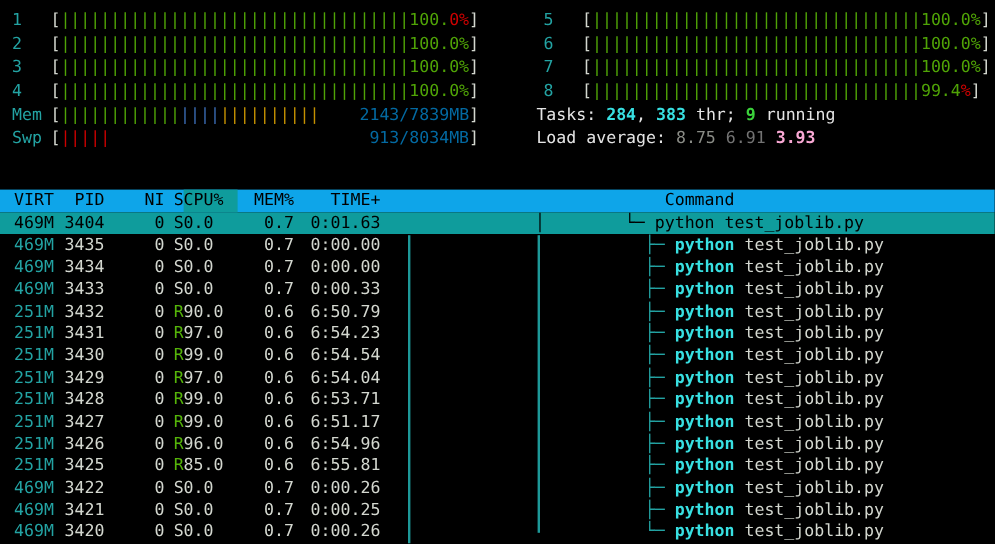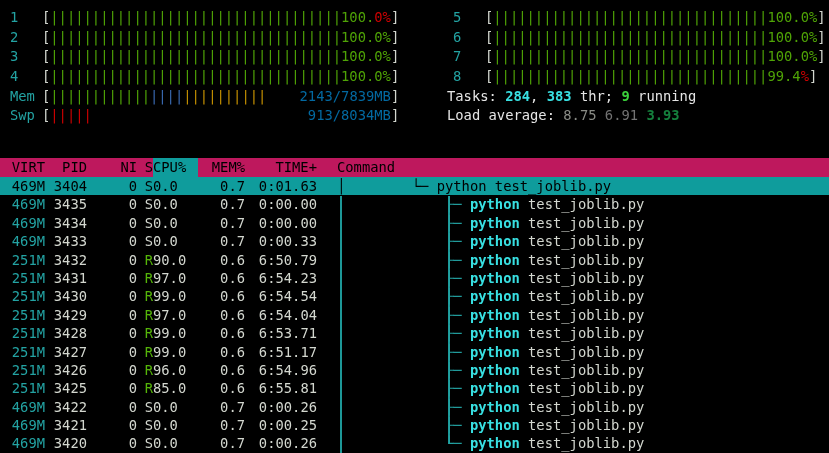--- a/index.html
+++ b/index.html
@@ -11,38 +11,38 @@
   .mline,.iline{height:19.7px;line-height:19.7px;white-space:pre;}
   .mlabel{display:inline-block;width:32px;color:#23A3A3;}
   .bracket{color:#D3D7CF;}
   .iline{margin-left:-6px;}
   
   .c-g{color:#4FA306;} .c-r{color:#CC0000;} .c-b{color:#3969B0;} .c-o{color:#C49000;}
   .c-sp{color:#D3D7CF;} .c-val{color:#0369a1;}
   .c-label{color:#e5e5e5;}
   .c-cyanb{color:#38E0E2;font-weight:bold;}
   .c-greenb{color:#3BD23B;font-weight:bold;}
-  .c-dim{color:#8A8C86;} .c-mid{color:#737373;} .c-whiteb{color:#15803d;font-weight:bold;}
+  .c-dim{color:#8A8C86;} .c-mid{color:#737373;} .c-whiteb{color:#f9a8d4;font-weight:bold;}
   .c-tree{color:#23A3A3;} .c-name{color:#38E0E2;font-weight:bold;} .c-rest{color:#D3D7CF;}
   .c-sel{color:#000;}
   
   .table{position:absolute;top:158px;left:0;width:829px;}
-  .thead{display:flex;height:19px;line-height:19px;background:#be185d;color:#000;}
+  .thead{display:flex;height:19px;line-height:19px;background:#0ea5e9;color:#000;}
   .row{display:flex;height:18.4px;line-height:18.4px;}
   .row.selected{background:#0F9C9C;}
   .row.selected span{color:#000 !important;font-weight:normal !important;}
   .cell{white-space:pre;overflow:hidden;}
   .col-virt{width:37px;text-align:right;padding-left:8px;box-sizing:content-box;}
   .col-pid{width:42px;text-align:right;}
   .col-ni{width:50px;text-align:right;}
   .col-s{width:16px;text-align:right;}
   .col-cpu{width:45px;}
   .col-mem{width:47px;text-align:right;}
   .col-time{width:72px;text-align:right;}
-  .col-cmd{flex:1;text-align:left;padding-left:20px;white-space:pre;}
+  .col-cmd{flex:1;text-align:center;padding-left:20px;white-space:pre;}
   .thead .col-cpu.sorted{background:#0F9C9C;}
   .v-virt{color:#23A3A3;} .v-fg{color:#D3D7CF;} .v-R{color:#55B509;} .v-S{color:#D3D7CF;}
   
   .tree-trunk{position:absolute;left:340px;top:196px;width:2px;height:257px;background:#1D9898;z-index:1;}
   .tree-branch{position:absolute;left:448px;top:196px;width:2px;height:248px;background:#1D9898;z-index:1;}
   .row,.thead{position:relative;z-index:2;}
   
   .watermark{position:absolute;left:192px;top:186px;z-index:3;pointer-events:none;
     font-family:"DejaVu Sans","Liberation Sans",sans-serif;color:#90938D;opacity:.5;}
   .wm-main{font-size:40px;font-weight:bold;letter-spacing:1px;display:block;}

